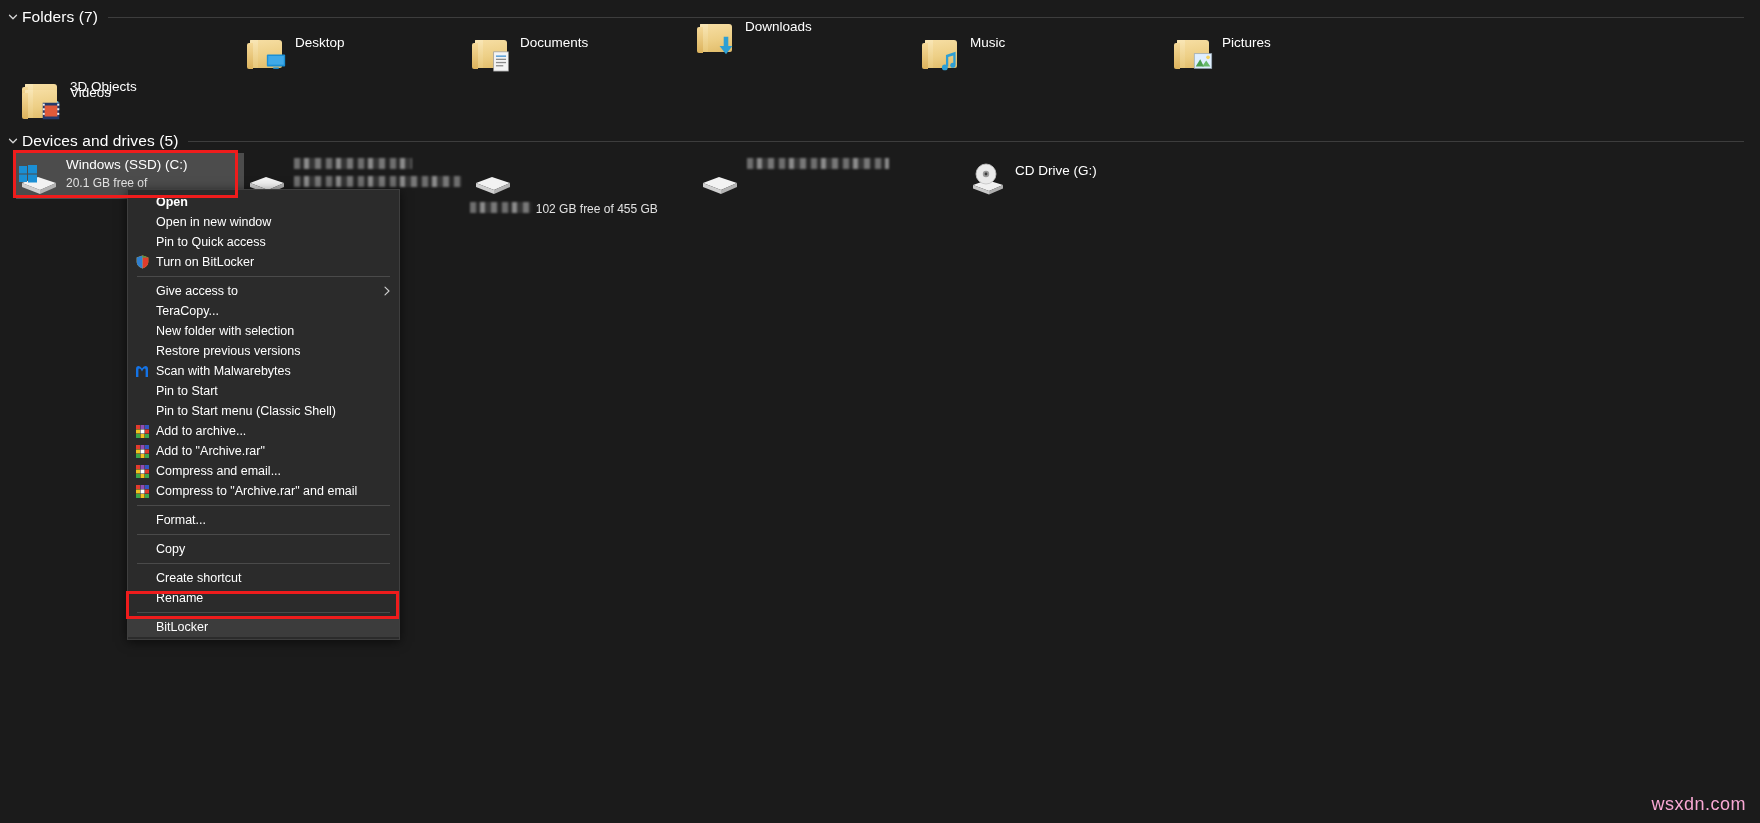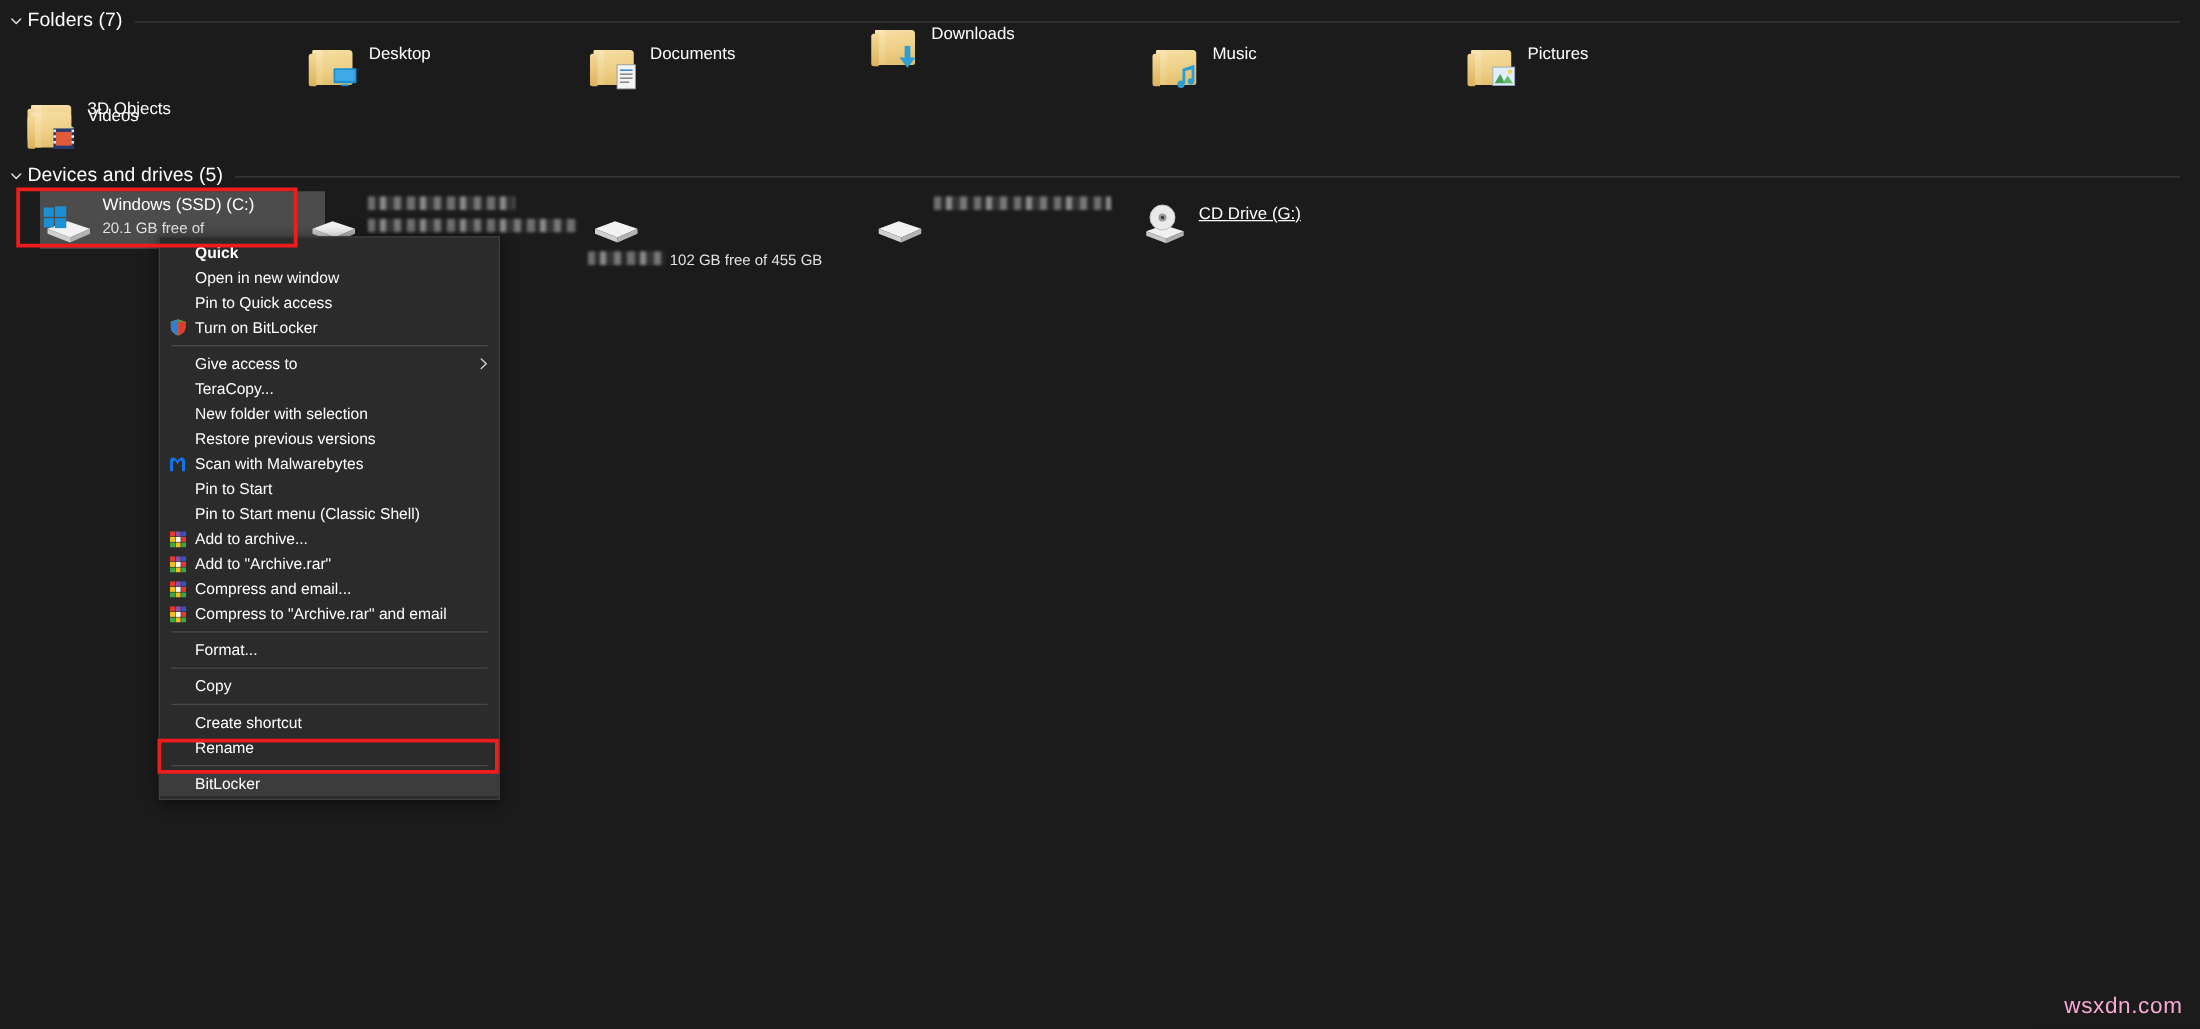--- a/index.html
+++ b/index.html
@@ -359,21 +359,21 @@
 <div class="group-header" style="left:4px; top:130px; width:1740px;">
   <span class="chevron">
     <svg width="12" height="12" viewBox="0 0 12 12">
         <path d="M2.5 4.2 L6 7.8 L9.5 4.2" fill="none" stroke="currentColor" stroke-width="1.3" stroke-linecap="round" stroke-linejoin="round"></path>
       </svg>
   </span>
   <span class="group-title">Devices and drives (5)</span>
   <span class="group-rule"></span>
 </div>
 
-<div class="drive-tile selected" style="left:32px; top:153px;">
+<div class="drive-tile selected" style="left:16px; top:153px;">
   <span class="drive-icon">
     <svg viewBox="0 0 44 40" width="44" height="40">
       <polygon points="6,26 22,20 40,26 24,33" fill="#f2f2f2"></polygon>
       <polygon points="6,26 24,33 24,37 6,30" fill="#cfcfcf"></polygon>
       <polygon points="40,26 24,33 24,37 40,30" fill="#b3b3b3"></polygon>
       <rect x="3" y="9" width="8" height="7.5" fill="#1b8fd4"></rect>
       <rect x="12" y="8" width="9" height="8.5" fill="#1b8fd4"></rect>
       <rect x="3" y="17.5" width="8" height="7.5" fill="#1b8fd4"></rect>
       <rect x="12" y="17.5" width="9" height="8" fill="#1b8fd4"></rect>
     </svg>
@@ -438,42 +438,42 @@
   <span class="drive-info">
     <span class="drive-name">
       <span class="censored" style="width:142px;height:11px;"><span></span></span>
     </span>
     <span class="bar-track">
       <span class="bar-fill" style="width:0%"></span>
     </span>
   </span>
 </div>
 
-<div class="drive-tile" style="left:909px; top:153px;text-decoration:underline;">
+<div class="drive-tile" style="left:965px; top:153px;">
   <span class="drive-icon">
     <svg viewBox="0 0 44 40" width="44" height="40">
       <polygon points="8,28 22,23 38,28 24,34" fill="#f0f0f0"></polygon>
       <polygon points="8,28 24,34 24,37.5 8,31.5" fill="#c8c8c8"></polygon>
       <polygon points="38,28 24,34 24,37.5 38,31.5" fill="#aeaeae"></polygon>
       <ellipse cx="21" cy="17" rx="10" ry="10" fill="#eaeaea"></ellipse>
       <ellipse cx="21" cy="17" rx="10" ry="10" fill="none" stroke="#c2c2c2" stroke-width="0.8"></ellipse>
       <ellipse cx="21" cy="17" rx="3.2" ry="3.2" fill="#9a9a9a"></ellipse>
       <ellipse cx="21" cy="17" rx="1.4" ry="1.4" fill="#3c3c3c"></ellipse>
     </svg>
   </span>
   <span class="drive-info">
     <span class="drive-name" style="margin-top:8px; display:block;">CD Drive (G:)</span>
   </span>
 </div>
 
 <div class="ctx-menu">
 
   <div class="ctx-item bold">
     <span class="ico"></span>
-    <span class="txt">Quick</span>
+    <span class="txt">Open</span>
   </div>
 
   <div class="ctx-item">
     <span class="ico"></span>
     <span class="txt">Open in new window</span>
   </div>
 
   <div class="ctx-item">
     <span class="ico"></span>
     <span class="txt">Pin to Quick access</span>

